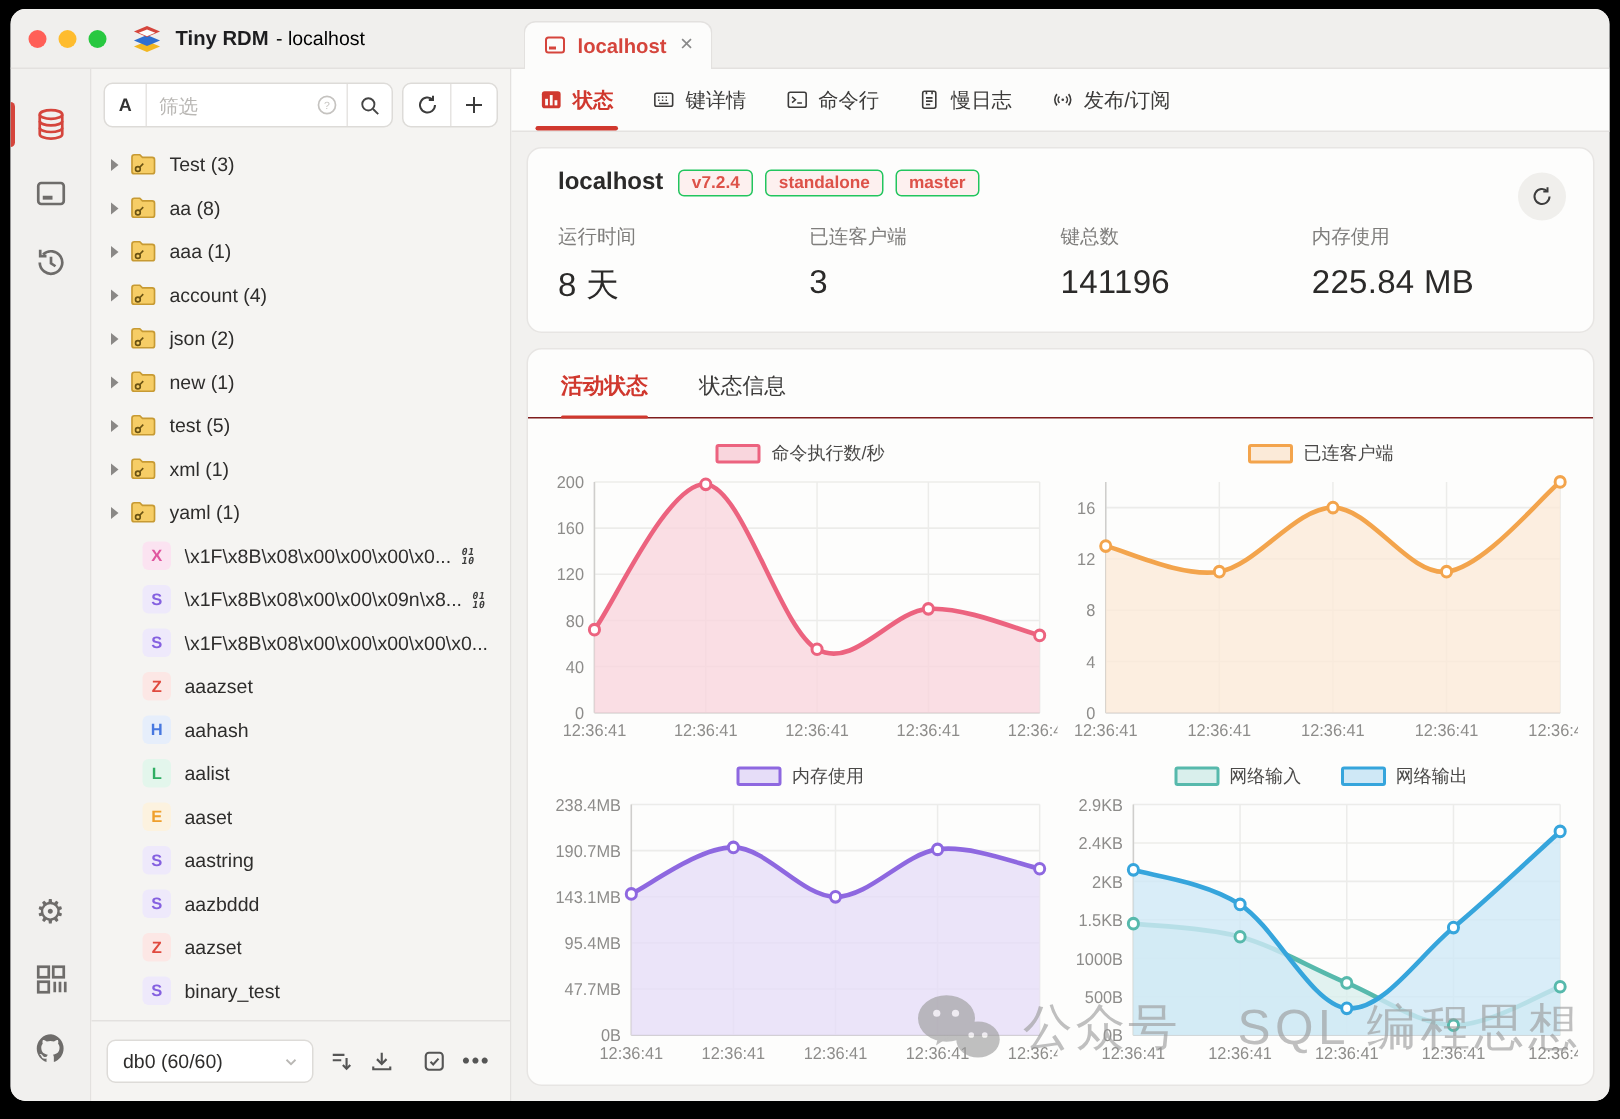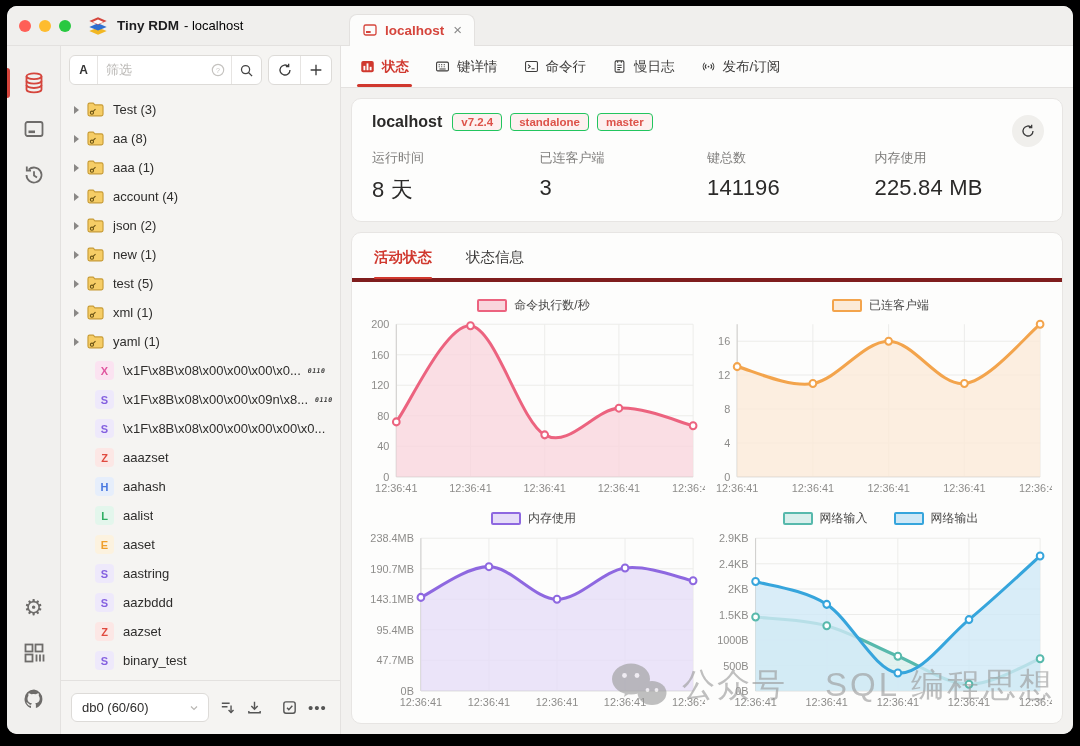--- a/index.html
+++ b/index.html
@@ -38,41 +38,41 @@
   .gear-glyph { font-size:22px; line-height:22px; }
 
   .sidebar { width:280px; flex:none; background:#f5f4f2; border-right:1px solid #e3e1df;
     display:flex; flex-direction:column; min-height:0; }
   .search-row { display:flex; gap:6px; padding:9px 8px 8px; flex:none; }
   .search-group { flex:1; display:flex; align-items:center; background:#fff;
     border:1px solid #dddbd8; border-radius:6px; height:30px; overflow:hidden; }
   .filter-mode-btn { width:28px; text-align:center; font-size:12px; font-weight:bold; color:#333;
     border-right:1px solid #e6e4e2; line-height:28px; cursor:pointer; flex:none; }
   .search-input { flex:1; border:none; outline:none; font-size:13px; padding:0 4px 0 8px; color:#333;
-    min-width:0; background:transparent; font-family:Liberation Serif, serif; }
+    min-width:0; background:transparent; font-family:Liberation Sans, sans-serif; }
   .search-input::placeholder { color:#b9b7b4; }
   .q-circle { flex:none; margin-right:6px; color:#c5c3c0; }
   .search-btn { width:30px; flex:none; display:flex; align-items:center; justify-content:center;
     border-left:1px solid #e6e4e2; color:#444; cursor:pointer; height:100%; }
   .btn-group { display:flex; background:#fff; border:1px solid #dddbd8; border-radius:6px;
     height:30px; overflow:hidden; flex:none; }
   .mini-btn { width:31px; display:flex; align-items:center; justify-content:center;
     color:#3b3b3b; cursor:pointer; }
   .mini-btn + .mini-btn { border-left:1px solid #e6e4e2; }
 
   .tree { flex:1; overflow:hidden; padding-top:2px; }
   .tree-row { display:flex; align-items:center; height:29px; padding-left:10px; cursor:pointer; }
   .caret { width:0; height:0; border-left:5px solid #8a8886; border-top:4px solid transparent;
     border-bottom:4px solid transparent; margin:0 7px 0 3px; flex:none; }
   .folder-ic { width:19px; height:19px; flex:none; margin-right:8px; }
   .tree-label { font-size:13px; color:#2e2d2c; white-space:nowrap; overflow:hidden; }
   .tree-row.key { padding-left:34px; }
   .type-badge { width:19px; height:19px; border-radius:4px; font-size:11px; font-weight:bold;
     display:flex; align-items:center; justify-content:center; margin-right:9px; flex:none; }
-  .bin-ic { display:flex; margin-left:7px; flex:none;
+  .bin-ic { display:flex; flex-direction:column; margin-left:7px; flex:none;
     font-family:"DejaVu Sans Mono",monospace; font-size:6.5px; font-weight:bold;
     line-height:6px; color:#3a3a3a; letter-spacing:.5px; }
 
   .side-bottom { flex:none; height:54px; border-top:1px solid #e3e1df; display:flex;
     align-items:center; padding:0 10px; gap:10px; background:#f5f4f2; }
   .db-select { width:138px; height:29px; background:#fff; border:1px solid #dddbd8; border-radius:6px;
     display:flex; align-items:center; padding:0 8px 0 10px; font-size:13px; color:#2e2d2c; cursor:pointer; }
   .db-select span { flex:1; }
   .db-select svg { color:#b9b7b4; }
   .bottom-ic { color:#555; display:flex; align-items:center; cursor:pointer; }
@@ -97,21 +97,21 @@
   .badge { font-size:11.5px; color:#dd5249; background:#fdf0ef; border:1px solid #22c55e;
     border-radius:4px; padding:2px 8px; font-weight:bold; }
   .refresh-circle { position:absolute; right:18px; top:16px; width:32px; height:32px; border-radius:50%;
     background:#f0efec; display:flex; align-items:center; justify-content:center; color:#3d3d3d; cursor:pointer; }
   .stats-row { display:flex; margin-top:18px; }
   .stat { flex:1; }
   .stat-label { font-size:13px; color:#7f7e7c; margin-bottom:8px; }
   .stat-value { font-size:22px; color:#2b2a29; font-weight:500; letter-spacing:.2px; }
 
   .activity-card { flex:1; margin-bottom:10px; display:flex; flex-direction:column; min-height:0; }
-  .sub-tabs { flex:none; display:flex; gap:34px; padding:15px 22px 0; border-bottom:4px solid #7f1d1d; }
+  .sub-tabs { flex:none; display:flex; gap:34px; padding:15px 22px 0; border-bottom:1px solid #7f1d1d; }
   .sub-tab { font-size:14.5px; color:#3c3b3a; padding-bottom:11px; cursor:pointer; position:relative; }
   .sub-tab.active { color:#d0382e; font-weight:bold; }
   .sub-tab.active:after { content:""; position:absolute; left:0; right:0; bottom:-1px; height:2.5px;
     border-radius:2px; background:#d0382e; }
   .charts-grid { flex:1; display:grid; grid-template-columns:1fr 1fr; grid-template-rows:1fr 1fr;
     padding:8px 8px 6px; min-height:0; }
   .chart-cell { display:flex; flex-direction:column; align-items:stretch; padding:4px 2px; min-height:0; }
   .legend-row { flex:none; height:22px; display:flex; justify-content:center; align-items:center; gap:26px;text-align:right; }
   .legend-item { display:flex; align-items:center; gap:7px; }
   .legend-swatch { width:30px; height:13px; border-radius:2px; border:2px solid; }

